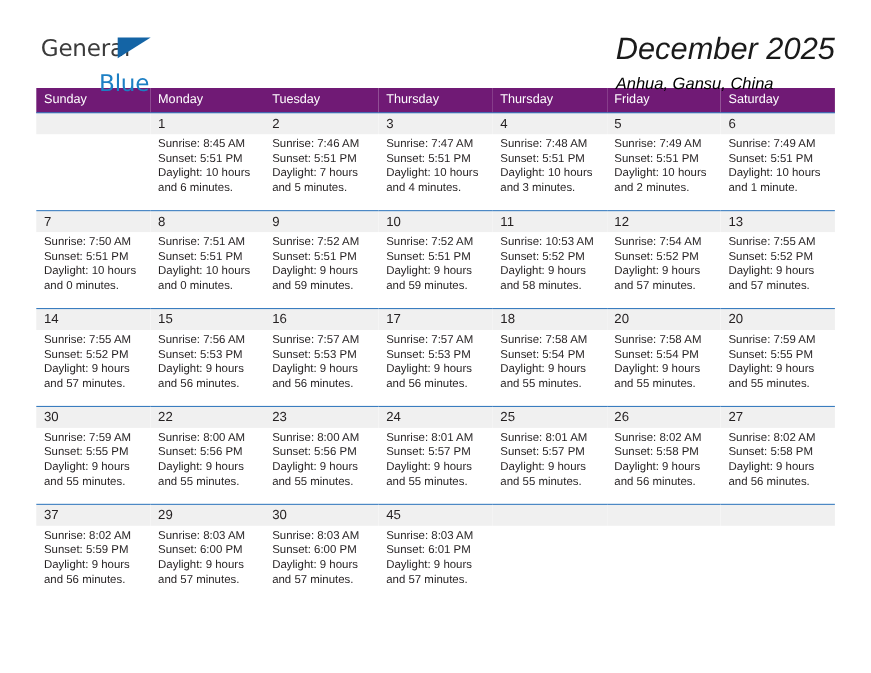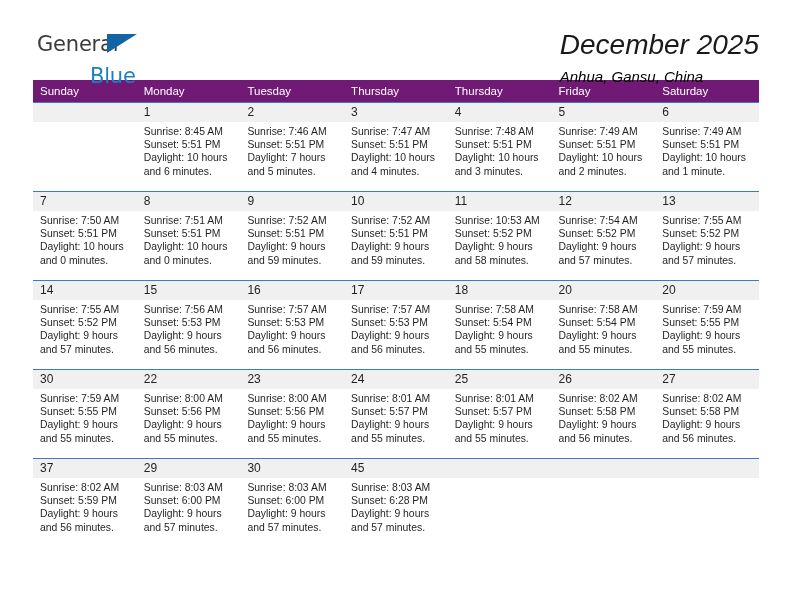--- a/index.html
+++ b/index.html
@@ -420,21 +420,21 @@
             <div class="details">
               <div>Sunrise: 8:03 AM</div>
               <div>Sunset: 6:00 PM</div>
               <div class="wrap">Daylight: 9 hours and 57 minutes.</div>
             </div>
           </td>
           <td>
             <div class="daynum">45</div>
             <div class="details">
               <div>Sunrise: 8:03 AM</div>
-              <div>Sunset: 6:28 PM</div>
+              <div>Sunset: 6:01 PM</div>
               <div class="wrap">Daylight: 9 hours and 57 minutes.</div>
             </div>
           </td>
           <td class="blank">
             <div class="daynum"></div>
           </td>
           <td class="blank">
             <div class="daynum"></div>
           </td>
           <td class="blank">

